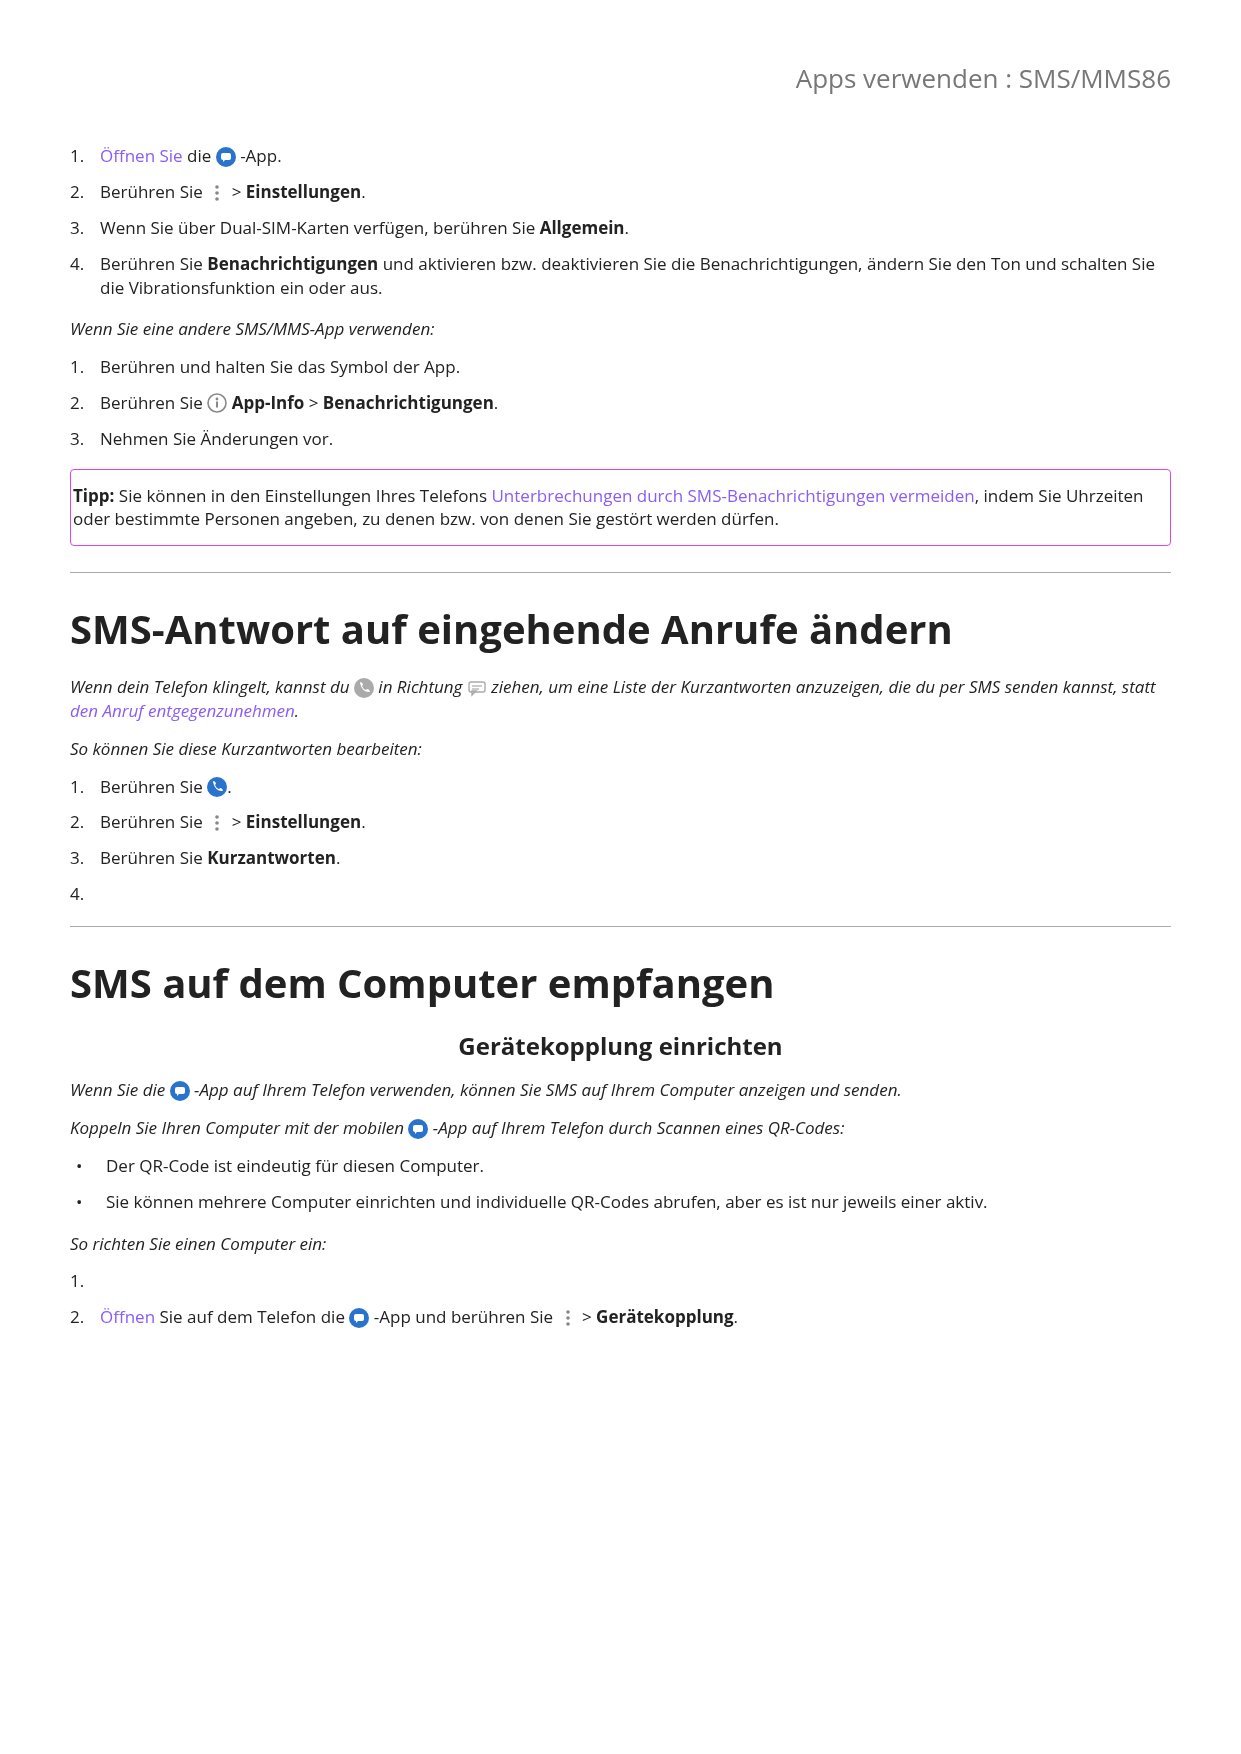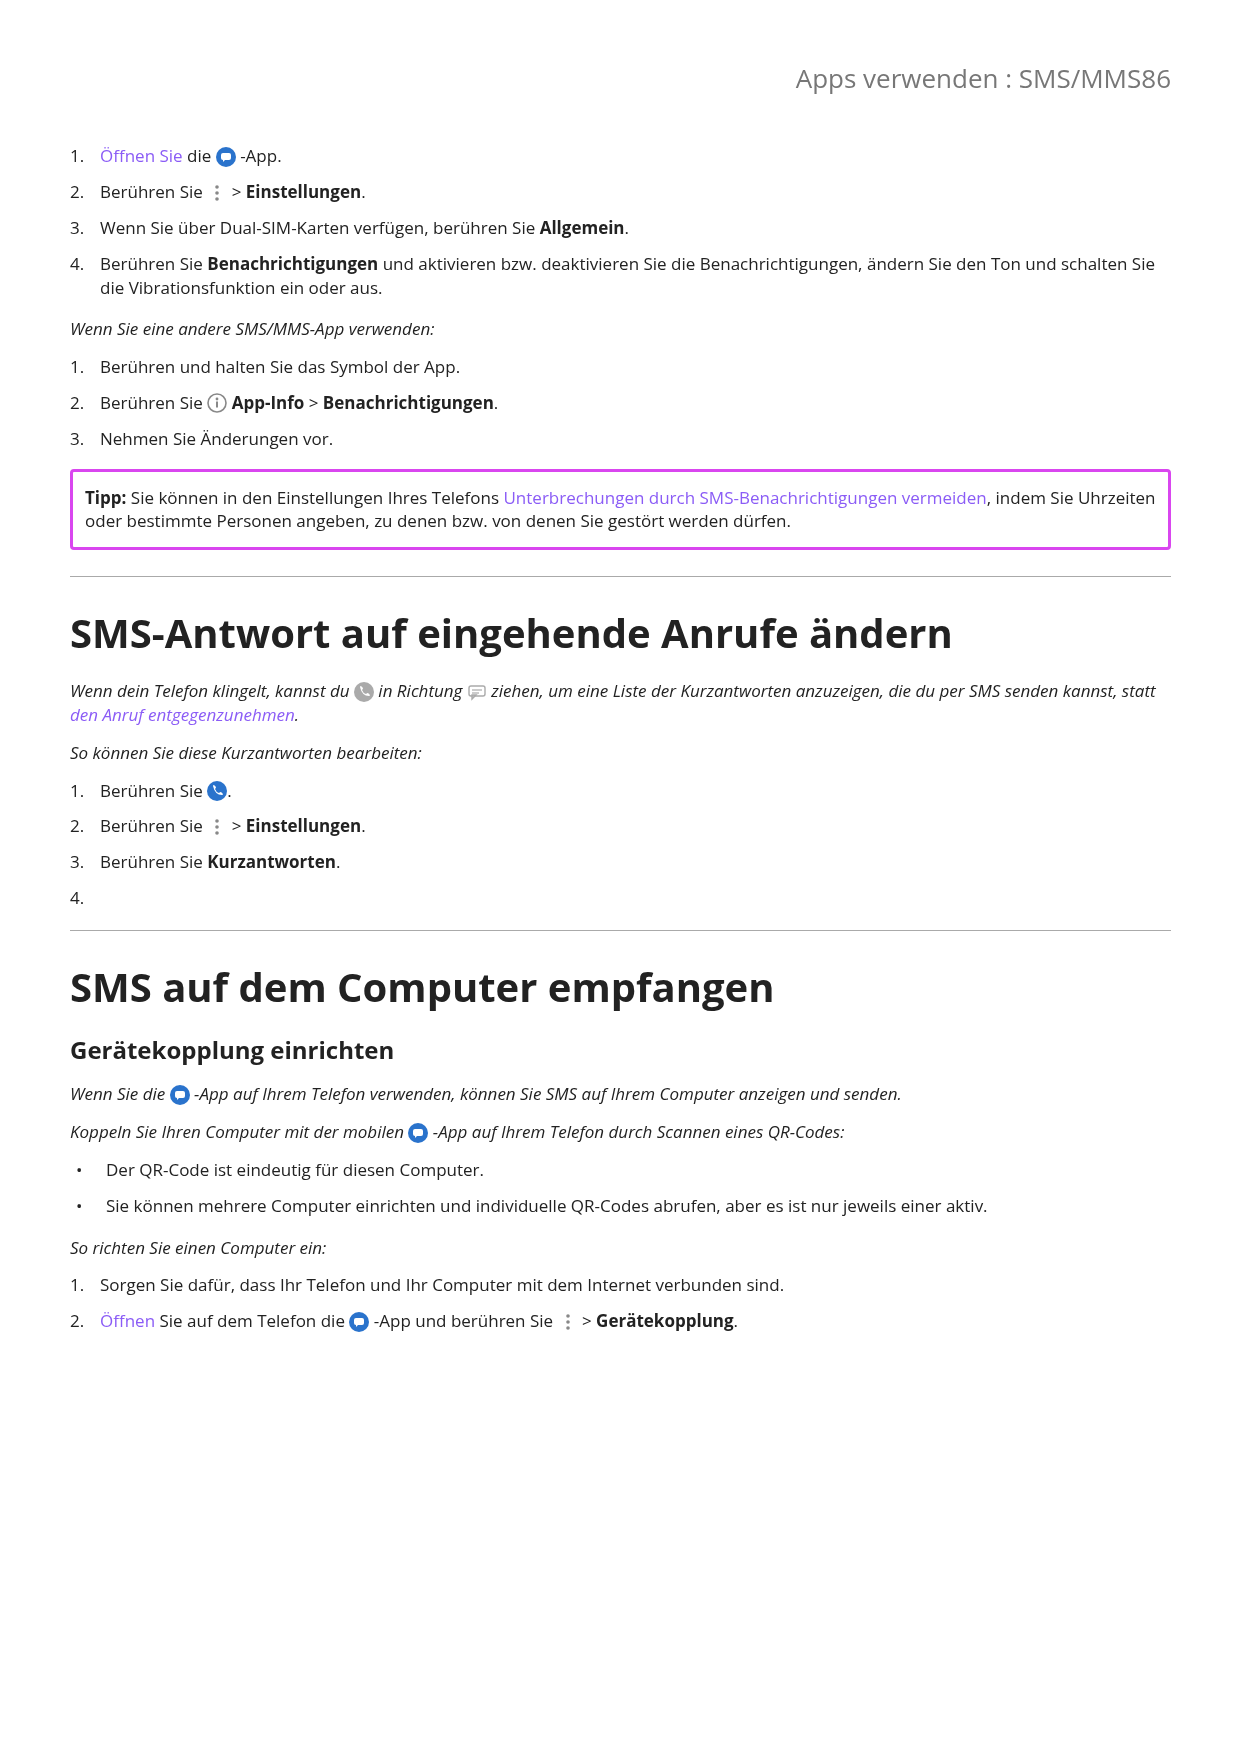--- a/index.html
+++ b/index.html
@@ -35,39 +35,40 @@
     flex-shrink: 0;
   }
   .bullet-dot {
     width: 30px;
     flex-shrink: 0;
     text-align: left;
     padding-left: 6px;
   }
   .para { margin: 10px 0 14px 0; font-style: italic; }
   .tip-box {
-    border: 3px solid #d946ef;
+    border: 1px solid #d946ef;
     border-radius: 4px;
-    padding: 14px 12px;
+    padding: 14px 2px;
     margin: 18px 0 26px 0;
   }
   .hr {
     border: none;
     border-top: 1px solid #aaa;
     margin: 20px 0 28px 0;
   }
   h2.section {
     font-size: 40px;
     font-weight: 700;
     margin: 20px 0 18px 0;
   }
   h3.subsection {
     font-size: 24px;
     font-weight: 700;
     margin: 16px 0 16px 0;
+    text-align: center;
   }
   .icon {
     display: inline-flex;
     vertical-align: middle;
     width: 20px;
     height: 20px;
     position: relative;
     top: -1px;
   }
   .icon svg { width: 100%; height: 100%; display:block; }
@@ -257,21 +258,20 @@
     <span class="bullet-dot">•</span>
     <span>Sie können mehrere Computer einrichten und individuelle QR-Codes abrufen, aber es ist nur jeweils einer aktiv.</span>
   </li>
 </ul>
 
 <div class="para">So richten Sie einen Computer ein:</div>
 
 <ol class="steps">
   <li>
     <span class="num">1.</span>
-    <span>Sorgen Sie dafür, dass Ihr Telefon und Ihr Computer mit dem Internet verbunden sind.</span>
   </li>
   <li>
     <span class="num">2.</span>
     <span>
       <span class="link">Öffnen</span><span> Sie auf dem Telefon die </span><span class="icon">
           <svg viewBox="0 0 20 20">
             <use href="#svg-messages"></use>
           </svg>
         </span><span> -App und berühren Sie </span><span class="icon">
           <svg viewBox="0 0 20 20">

